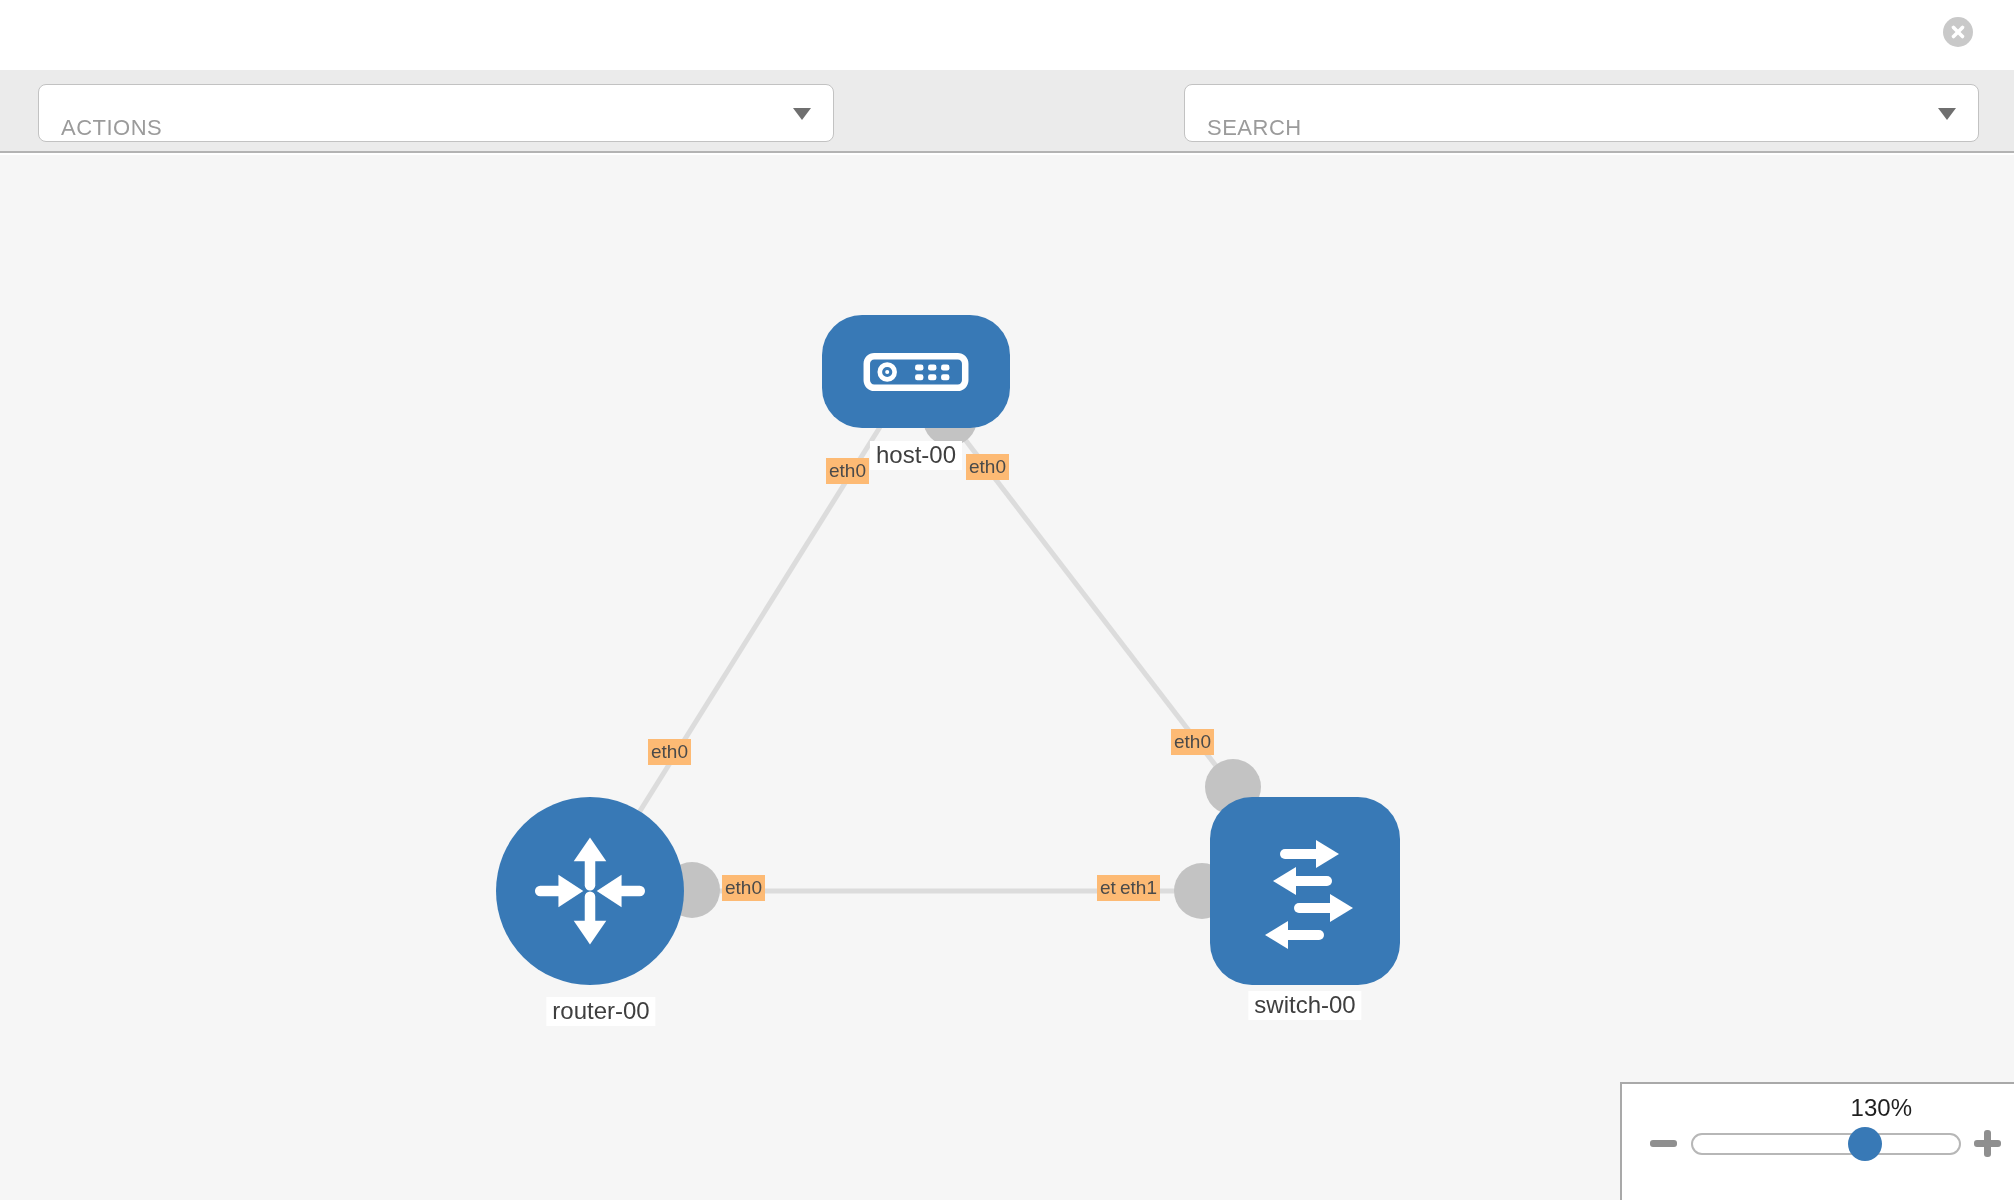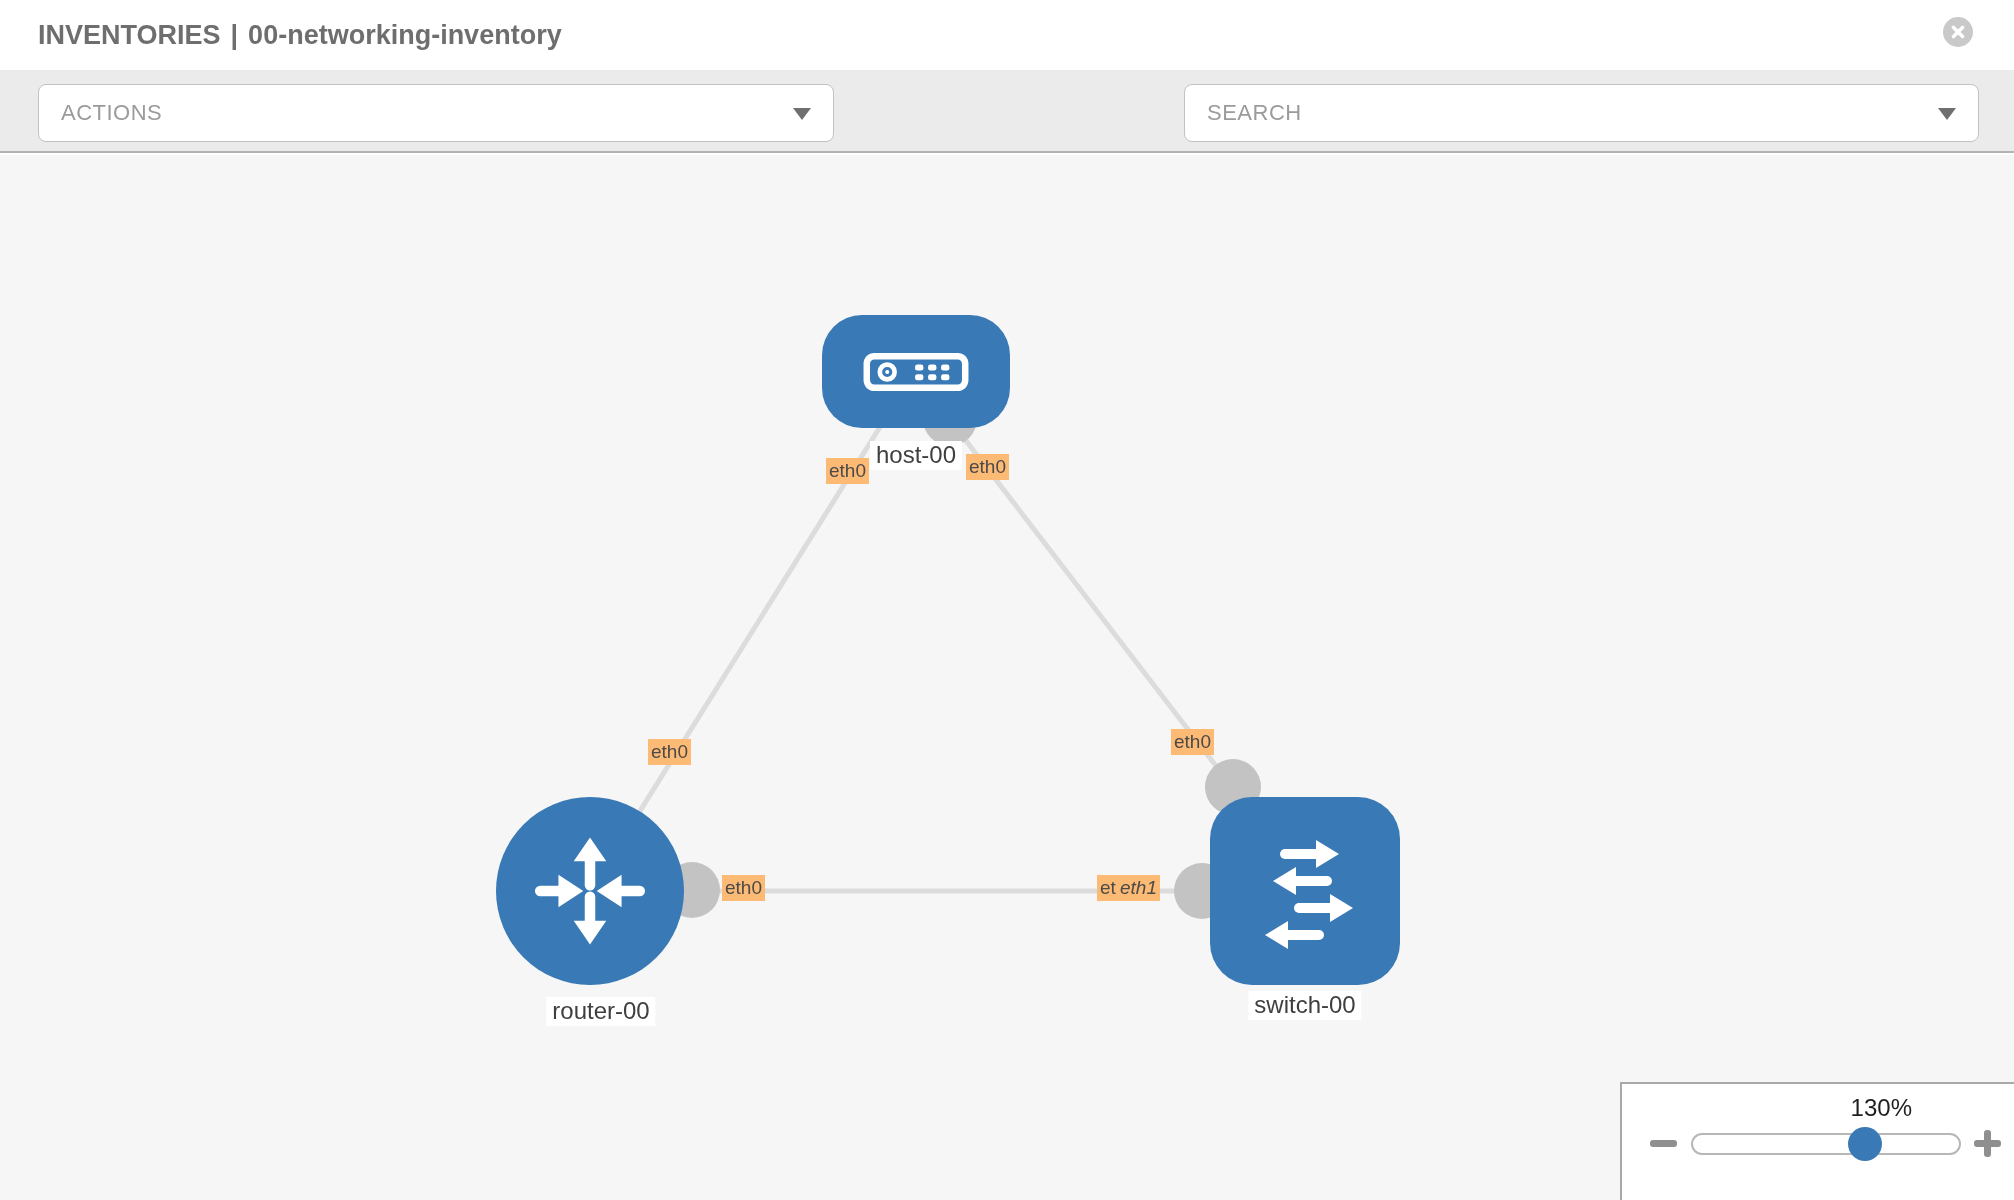--- a/index.html
+++ b/index.html
@@ -18,21 +18,21 @@
     position:absolute;left:1943px;top:17px;width:30px;height:30px;border-radius:50%;
     background:#c9c9c9;display:flex;align-items:center;justify-content:center;cursor:pointer;
   }
   
   .toolbar{
     position:absolute;left:0;top:70px;width:2014px;height:83px;background:#ebebeb;
     border-bottom:2px solid #b3b3b3;box-sizing:border-box;
   }
   .dropdown{
     position:absolute;top:14px;height:58px;background:#ffffff;border:1px solid #c2c2c2;
-    border-radius:8px;box-sizing:border-box;display:flex;align-items:center;
+    border-radius:8px;box-sizing:border-box;display:flex;align-items:flex-end;
     padding:0 22px;cursor:pointer;
   }
   .dropdown .ph{font-size:22px;color:#9b9b9b;letter-spacing:.5px;}
   .caret{
     position:absolute;right:22px;top:50%;margin-top:-5px;width:0;height:0;
     border-left:9px solid transparent;border-right:9px solid transparent;
     border-top:12px solid #6f6f6f;
   }
   .dd-actions{left:38px;width:796px;}
   .dd-search{left:1184px;width:795px;}
@@ -54,21 +54,21 @@
   .node-router{left:496px;top:642px;width:188px;height:188px;border-radius:50%;}
   .node-switch{left:1210px;top:642px;width:190px;height:188px;border-radius:42px;}
   .nlabel{
     position:absolute;transform:translateX(-50%);background:#ffffff;color:#3f3f3f;
     font-size:24px;padding:0 6px;white-space:nowrap;z-index:3;line-height:1.2;
   }
   .ilabel{
     position:absolute;background:#fdba74;color:#4a4a4a;font-size:19px;
     padding:1px 3px;white-space:nowrap;z-index:3;line-height:1.25;
   }
-  .ilabel.over{z-index:4;font-style:italic;}
+  .ilabel.over{z-index:4;}
   
   .zoom-panel{
     position:absolute;left:1620px;top:1082px;width:420px;height:150px;background:#ffffff;
     border:2px solid #a9a9a9;box-sizing:border-box;z-index:10;
   }
   .zoom-value{position:absolute;left:120px;top:10px;width:170px;text-align:right;
     font-size:24px;color:#1f1f1f;}
   .zoom-minus{position:absolute;left:28px;top:56px;width:27px;height:7px;border-radius:3px;background:#8f8f8f;cursor:pointer;}
   .zoom-track{
     position:absolute;left:69px;top:49px;width:270px;height:22px;background:#ffffff;
@@ -79,25 +79,20 @@
     background:#3879b6;cursor:pointer;
   }
   .zoom-plus{position:absolute;left:352px;top:46px;width:27px;height:27px;cursor:pointer;}
   .zoom-plus:before{content:"";position:absolute;left:0;top:10px;width:27px;height:7px;border-radius:3px;background:#8f8f8f;}
   .zoom-plus:after{content:"";position:absolute;left:10px;top:0;width:7px;height:27px;border-radius:3px;background:#8f8f8f;}
 </style>
 </head>
 <body>
 
 <div class="titlebar">
-  <div class="title">
-    <span>INVENTORIES</span>
-    <span>|</span>
-    <span>00-networking-inventory</span>
-  </div>
   <div class="close-btn">
     <svg width="18" height="18" viewBox="0 0 18 18">
       <line x1="4.5" y1="4.5" x2="13.5" y2="13.5" stroke="#ffffff" stroke-width="3.6" stroke-linecap="round"></line>
       <line x1="13.5" y1="4.5" x2="4.5" y2="13.5" stroke="#ffffff" stroke-width="3.6" stroke-linecap="round"></line>
     </svg>
   </div>
 </div>
 
 <div class="toolbar">
   <div class="dropdown dd-actions">

